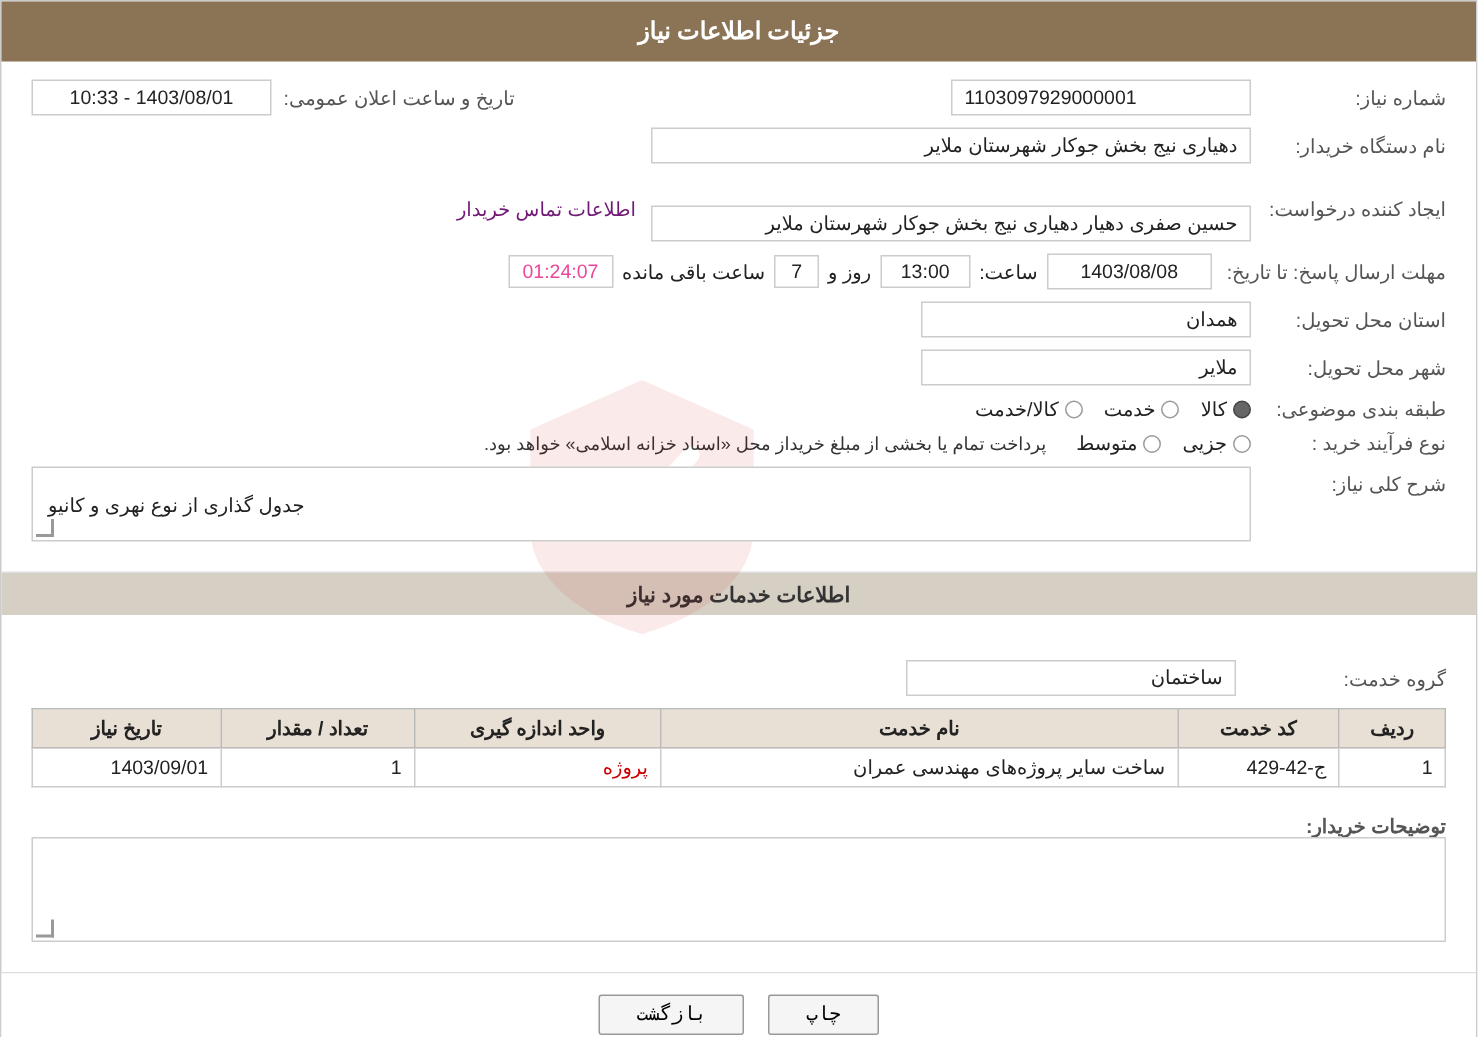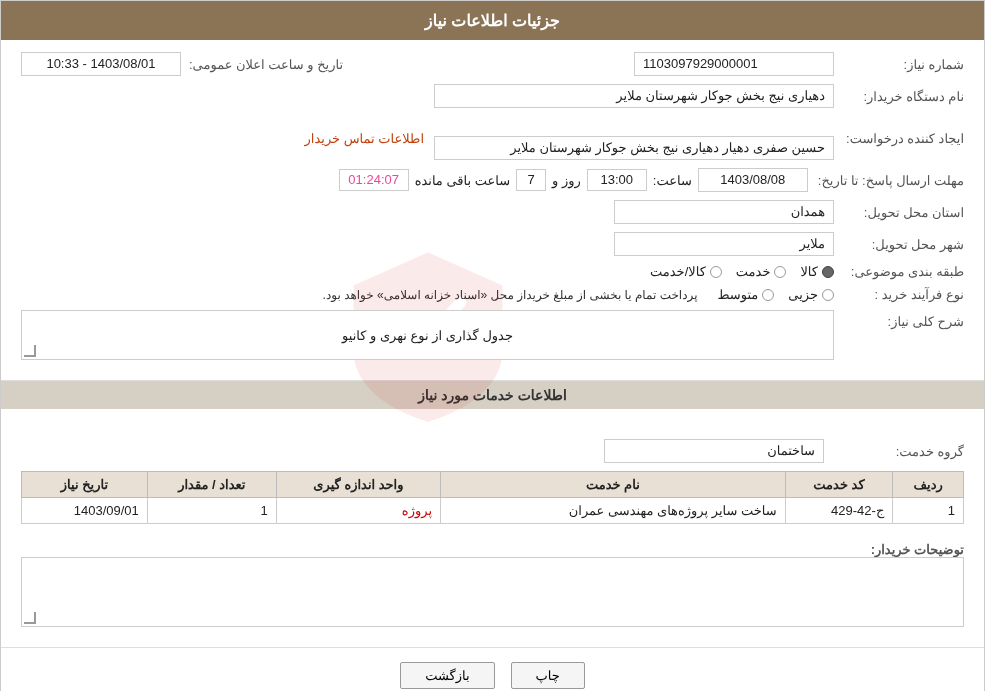--- a/index.html
+++ b/index.html
@@ -16,20 +16,21 @@
       background: #fff;
       border: 1px solid #ccc;
     }
     .page-header {
       background: #8B7355;
       color: #fff;
       text-align: center;
       padding: 10px 0;
       font-size: 16px;
       font-weight: bold;
+      font-family: Liberation Serif, serif;
     }
     .section {
       padding: 12px 20px;
       border-bottom: 1px solid #ddd;
     }
     .form-row {
       display: flex;
       align-items: center;
       margin-bottom: 8px;
       flex-wrap: wrap;
@@ -44,21 +45,21 @@
     .value-box {
       border: 1px solid #ccc;
       background: #fff;
       padding: 3px 8px;
       min-height: 24px;
       min-width: 160px;
       text-align: right;
     }
     .value-box.wide { min-width: 320px; }
     .value-box.medium { min-width: 220px; }
-    .link-blue { color: #c2410c; text-decoration: none; cursor: pointer; }
+    .link-blue { color: #701a75; text-decoration: none; cursor: pointer; }
     .small-box {
       border: 1px solid #ccc;
       background: #fff;
       padding: 2px 6px;
       min-height: 22px;
       text-align: center;
     }
     .section-title {
       background: #d6cfc4;
       color: #333;
@@ -133,21 +134,21 @@
       justify-content: center;
       gap: 16px;
       padding: 14px;
       background: #fff;
     }
     .btn {
       padding: 5px 24px;
       border: 1px solid #999;
       cursor: pointer;
       font-size: 13px;
-      font-family: Liberation Sans, sans-serif;
+      font-family: Liberation Mono, monospace;
       border-radius: 2px;
     }
     .btn-print { background: #f5f5f5; }
     .btn-back { background: #f5f5f5; }
     .watermark {
       position: absolute;
       opacity: 0.15;
       width: 180px;
       height: 180px;
     }
@@ -253,21 +254,21 @@
     </div>
 
     <div class="form-row" style="align-items:flex-start; margin-top:6px;">
       <span class="label" style="padding-top:4px;">شرح کلی نیاز:</span>
       <div style="flex:1; position:relative; min-height:50px; display:flex; align-items:center; justify-content:center;">
 
         <svg class="watermark" viewBox="0 0 200 220" style="position:absolute; opacity:0.08;">
           <path d="M100 10 L190 50 L190 130 C190 170 150 200 100 215 C50 200 10 170 10 130 L10 50 Z" fill="#cc0000" stroke="#cc0000" stroke-width="2"></path>
           <path d="M80 90 L95 120 L140 70" stroke="#fff" stroke-width="14" fill="none" stroke-linecap="round" stroke-linejoin="round"></path>
         </svg>
-        <div class="shrh-box" style="display:flex; align-items:center; justify-content:center; padding: 6px 10px;">
+        <div class="shrh-box" style="display:flex; align-items:center; justify-content:flex-end; padding: 6px 10px;">
           <span>جدول گذاری از نوع نهری و کانیو</span>
           <div class="resize-handle"></div>
         </div>
       </div>
     </div>
 
   </div>
 
   <div class="section-title">اطلاعات خدمات مورد نیاز</div>
 

